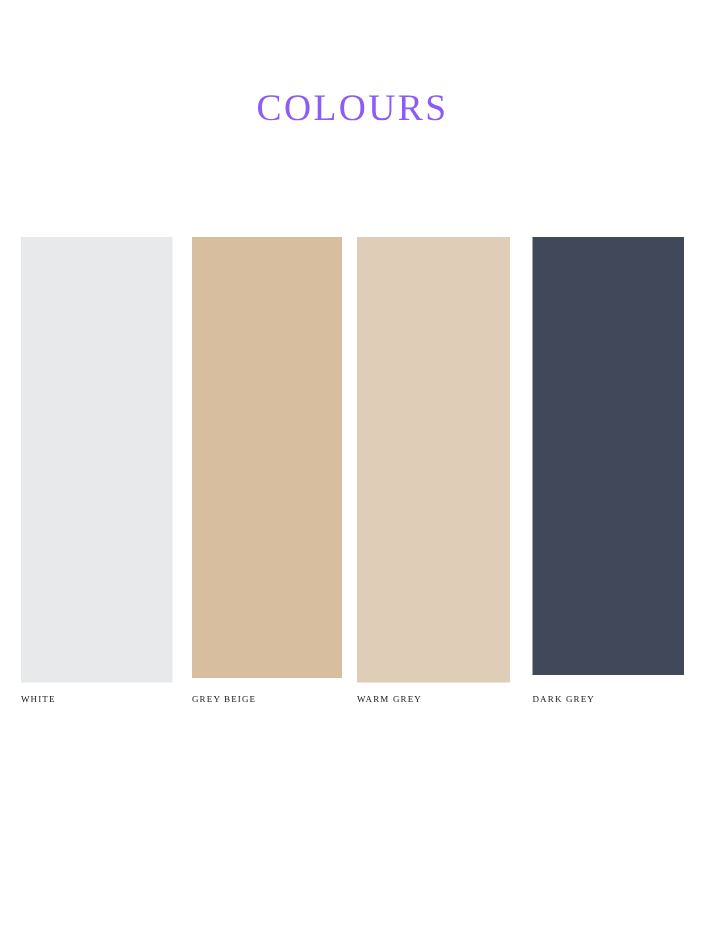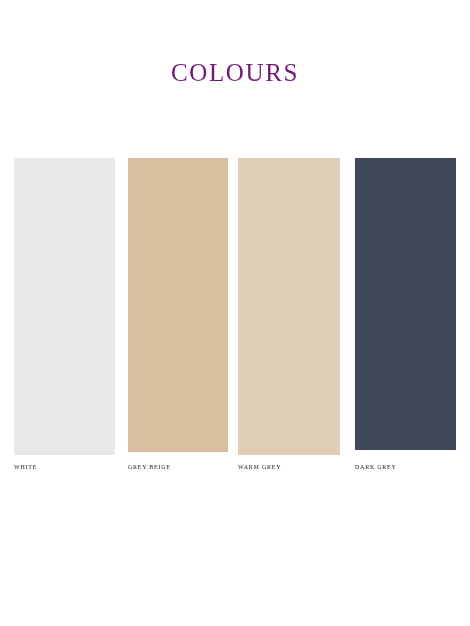--- a/index.html
+++ b/index.html
@@ -82,21 +82,21 @@
 
   .sw-3 { left: 355px; top: 158px; width: 101px; }
   .sw-3 .swatch-chip  { height: 292px; }
   .sw-3 .swatch-label { top: 305px; }
 </style>
 </head>
 <body style="background: rgb(255, 255, 255);">
 
 <div class="page">
 
-  <div class="title" style="color: #701a75;">COLOURS</div>
+  <div class="title" style="color: #8b5cf6;">COLOURS</div>
 
   <div class="palette">
 
     <div class="swatch-group sw-0">
       <div class="swatch-chip" style="background-color: rgb(232, 233, 235);"></div>
       <div class="swatch-label" style="color: rgb(30, 30, 30);">WHITE</div>
     </div>
 
     <div class="swatch-group sw-1">
       <div class="swatch-chip" style="background-color: rgb(215, 190, 159);"></div>

